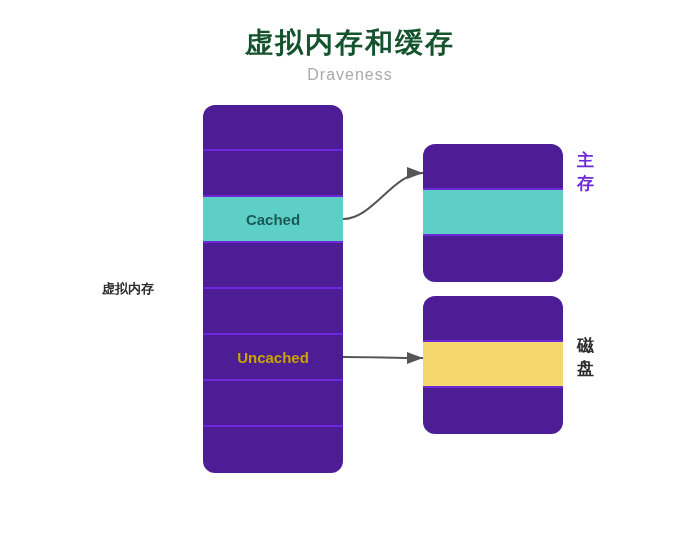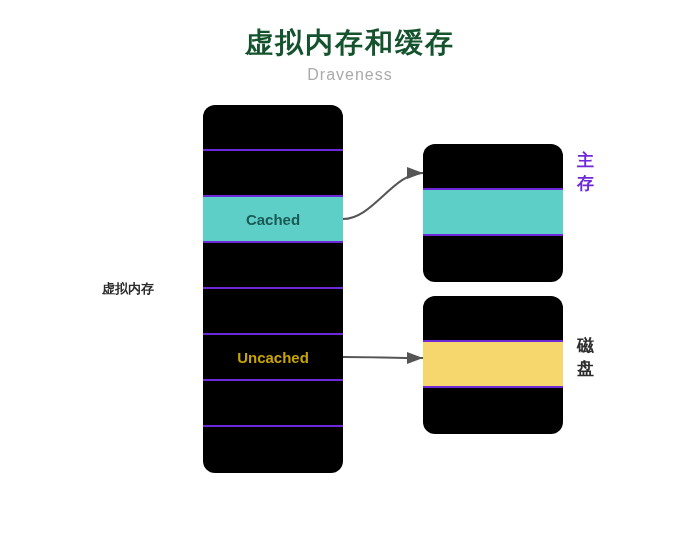--- a/index.html
+++ b/index.html
@@ -55,21 +55,21 @@
       display: flex;
       align-items: center;
       justify-content: center;
       flex-shrink: 0;
     }
     .seg:last-child {
       border-bottom: none;
     }
     .seg.cyan { background: #5ecfc7; }
     .seg.yellow { background: #f5d76e; }
-    .seg.dark { background: #000000; }
+    .seg.dark { background: #4c1d95; }
   </style>
 </head>
 <body>
 
 <h1 class="title">虚拟内存和缓存</h1>
 <p class="subtitle">Draveness</p>
 
 <div class="diagram">
 
   <div class="virtual-memory-label">虚拟内存</div>

